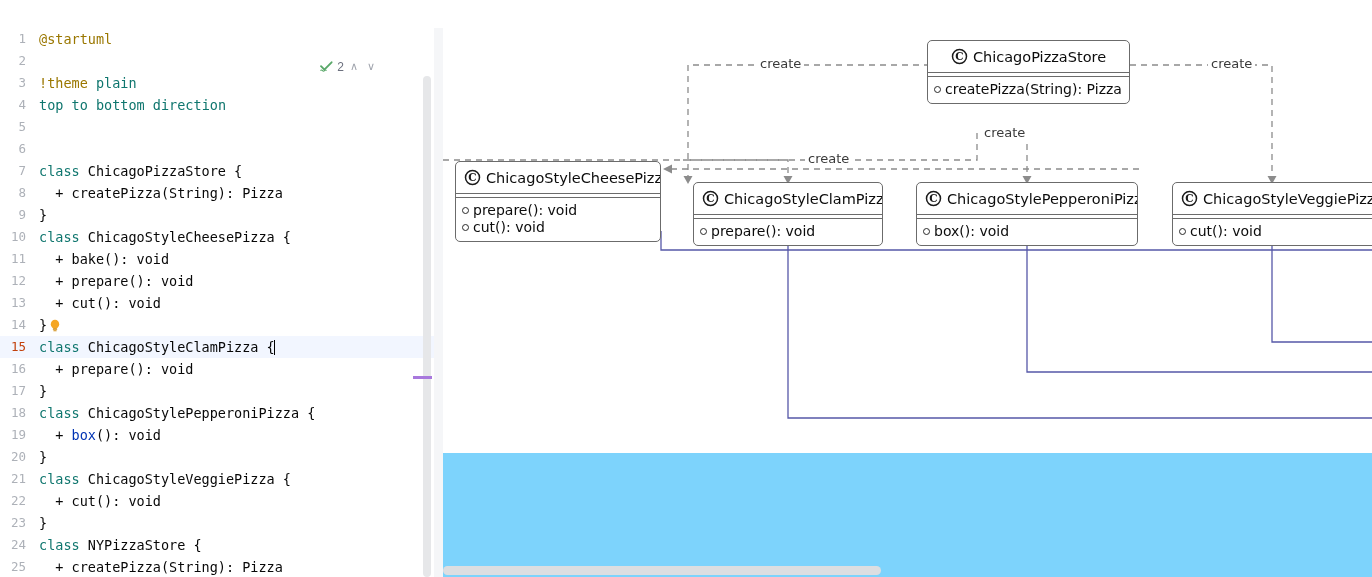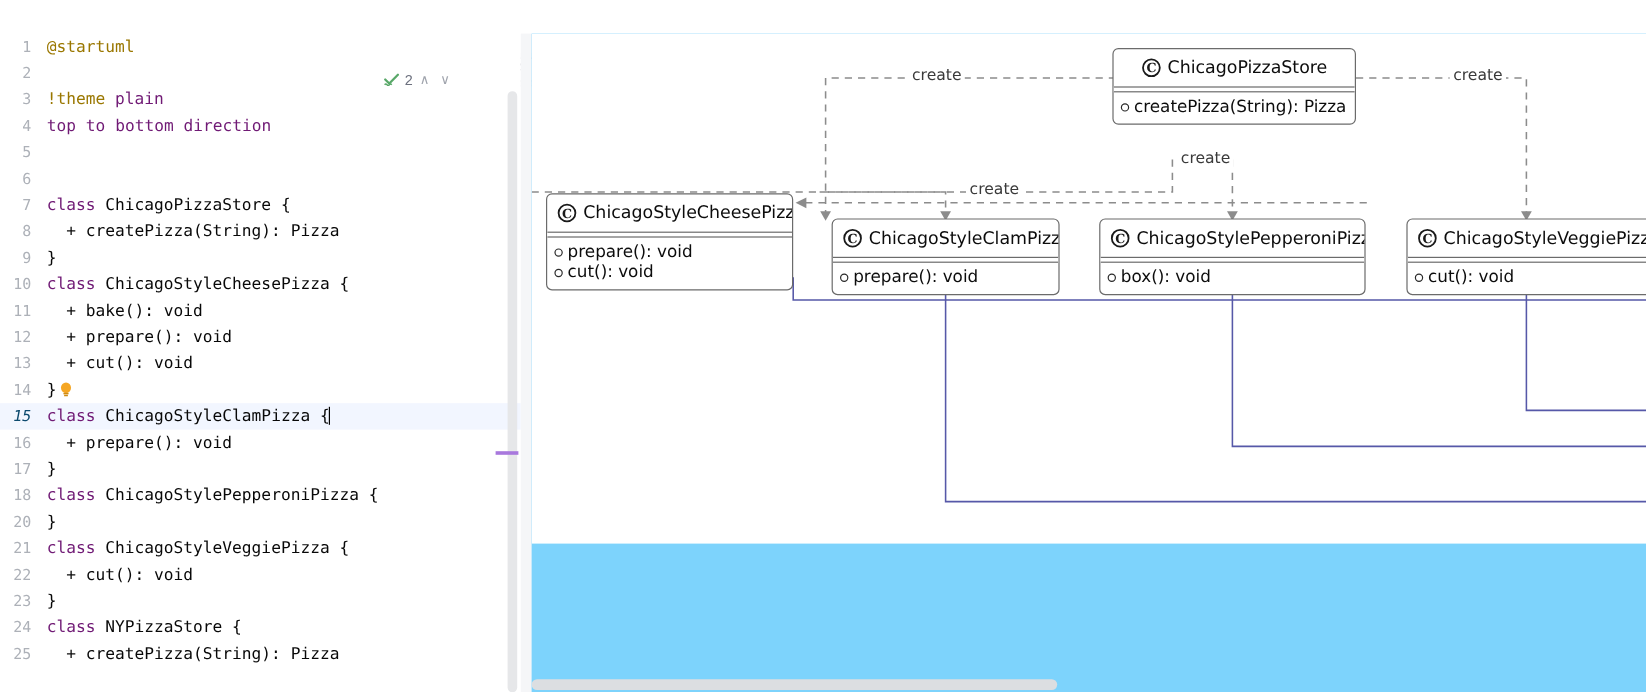--- a/index.html
+++ b/index.html
@@ -48,23 +48,23 @@
   .line{
     position:relative;height:22px;line-height:22px;white-space:pre;
     font-family:"DejaVu Sans Mono","Liberation Mono",monospace;font-size:13.5px;
   }
   .line.active{background:#f2f6ff;}
   .gutter{
     position:absolute;left:0;top:0;width:26px;text-align:right;
     color:#adb1b8;font-size:12.5px;
     font-family:"DejaVu Sans Mono","Liberation Mono",monospace;
   }
-  .line.active .gutter{color:#0c4a6e;font-style:italic;}
+  .line.active .gutter{color:#c2410c;}
   .ltext{position:absolute;left:39px;top:0;color:#080808;}
-  .kw{color:#701a75;}
+  .kw{color:#0f766e;}
   .tag{color:#9a7700;}
   .meth{color:#0033b3;}
   .wavy{
     text-decoration:underline;text-decoration-style:wavy;
     text-decoration-color:#59a869;text-decoration-thickness:1px;
   }
   .caret{
     display:inline-block;width:1px;height:15px;background:#000;
     vertical-align:-3px;margin-left:-1px;
   }
@@ -256,20 +256,21 @@
         <div class="line"><span class="gutter">13</span><span class="ltext">  + cut(): void</span></div>
         <div class="line"><span class="gutter">14</span><span class="ltext">}<span class="bulb"><svg width="12" height="13" viewBox="0 0 12 13">
                 <ellipse cx="6" cy="5.2" rx="4.2" ry="4.4" fill="#f5a623"></ellipse>
                 <rect x="3.8" y="9.3" width="4.4" height="1.5" rx=".6" fill="#d08b12"></rect>
                 <rect x="4.3" y="11.2" width="3.4" height="1.1" rx=".5" fill="#d08b12"></rect>
               </svg></span></span></div>
         <div class="line active"><span class="gutter">15</span><span class="ltext"><span class="kw">class</span> ChicagoStyleClamPizza {<span class="caret"></span></span></div>
         <div class="line"><span class="gutter">16</span><span class="ltext">  + prepare(): void</span></div>
         <div class="line"><span class="gutter">17</span><span class="ltext">}</span></div>
         <div class="line"><span class="gutter">18</span><span class="ltext"><span class="kw">class</span> ChicagoStylePepperoniPizza {</span></div>
+        <div class="line"><span class="gutter">19</span><span class="ltext">  + <span class="meth">box</span>(): void</span></div>
         <div class="line"><span class="gutter">20</span><span class="ltext">}</span></div>
         <div class="line"><span class="gutter">21</span><span class="ltext"><span class="kw">class</span> ChicagoStyleVeggiePizza {</span></div>
         <div class="line"><span class="gutter">22</span><span class="ltext">  + cut(): void</span></div>
         <div class="line"><span class="gutter">23</span><span class="ltext">}</span></div>
         <div class="line"><span class="gutter">24</span><span class="ltext"><span class="kw">class</span> NYPizzaStore {</span></div>
         <div class="line"><span class="gutter">25</span><span class="ltext">  + createPizza(String): Pizza</span></div>
       </div>
 
     <div class="inspect">
       <span>

